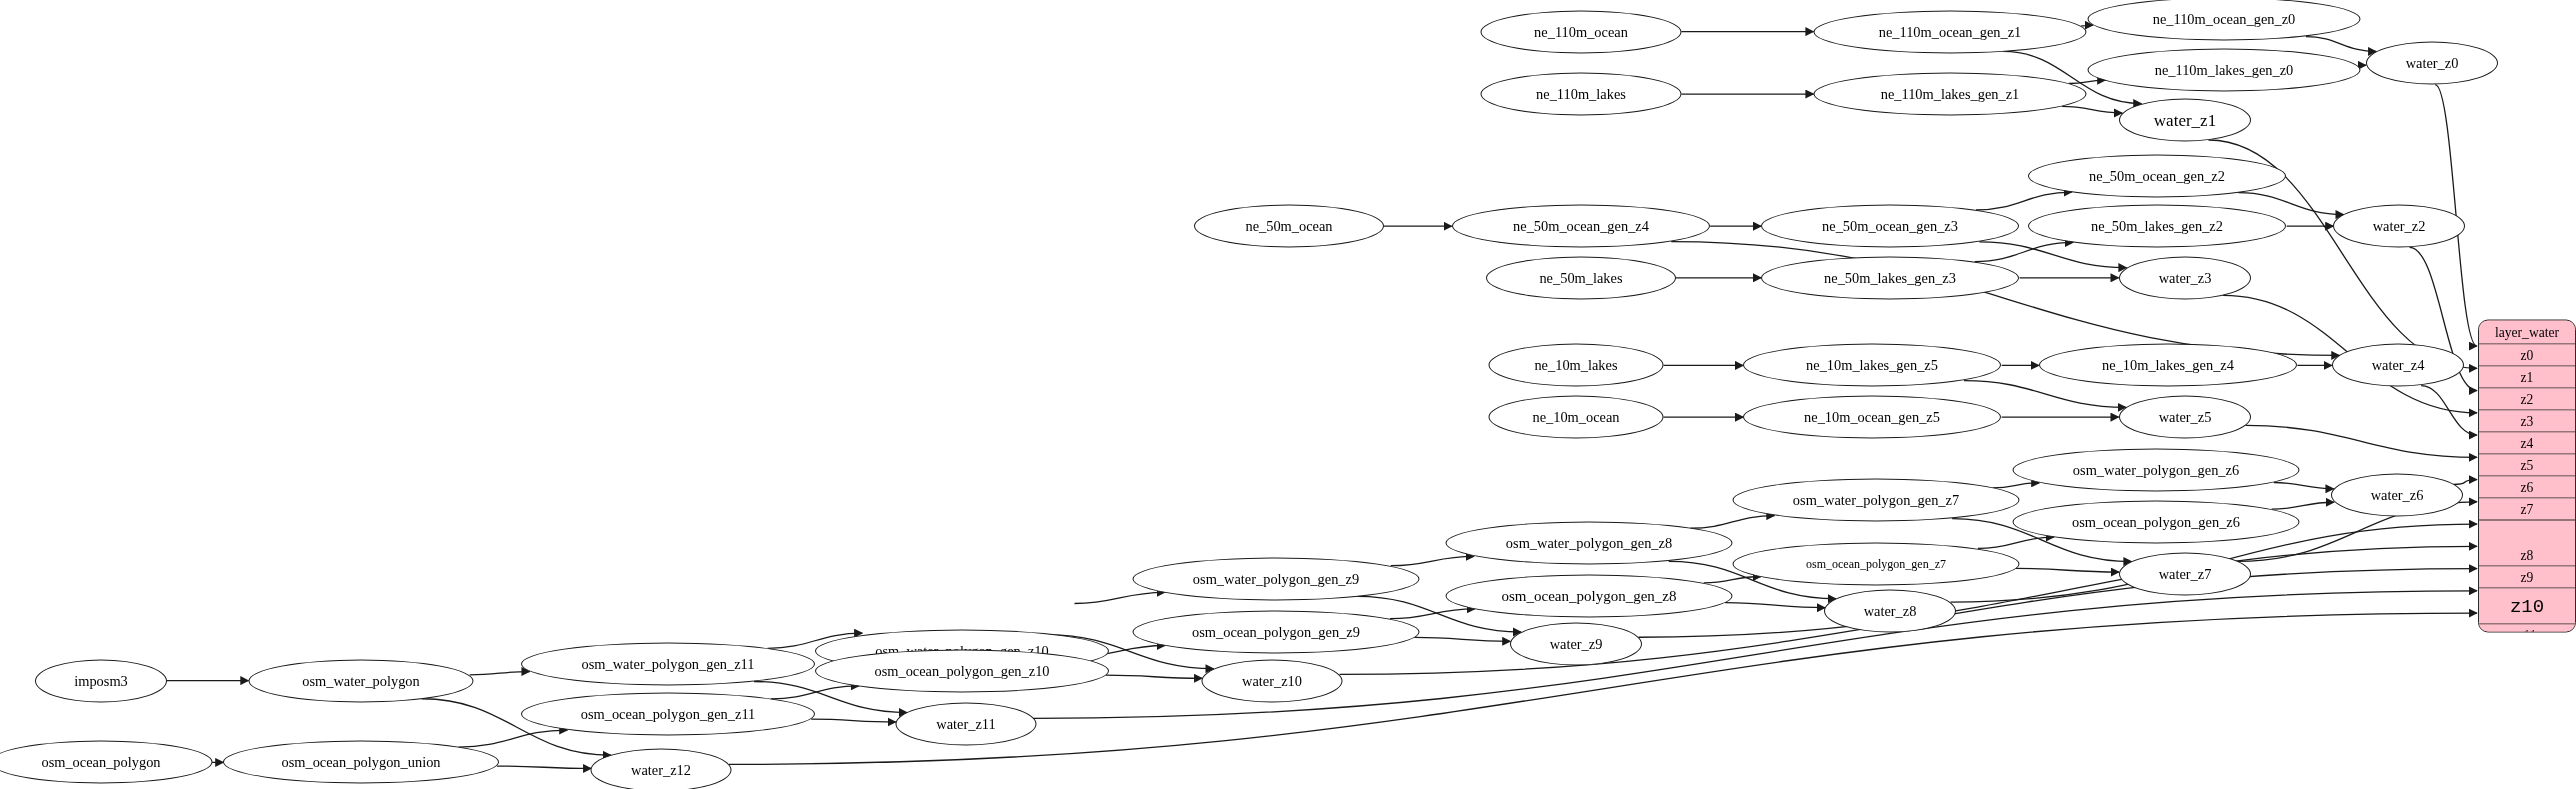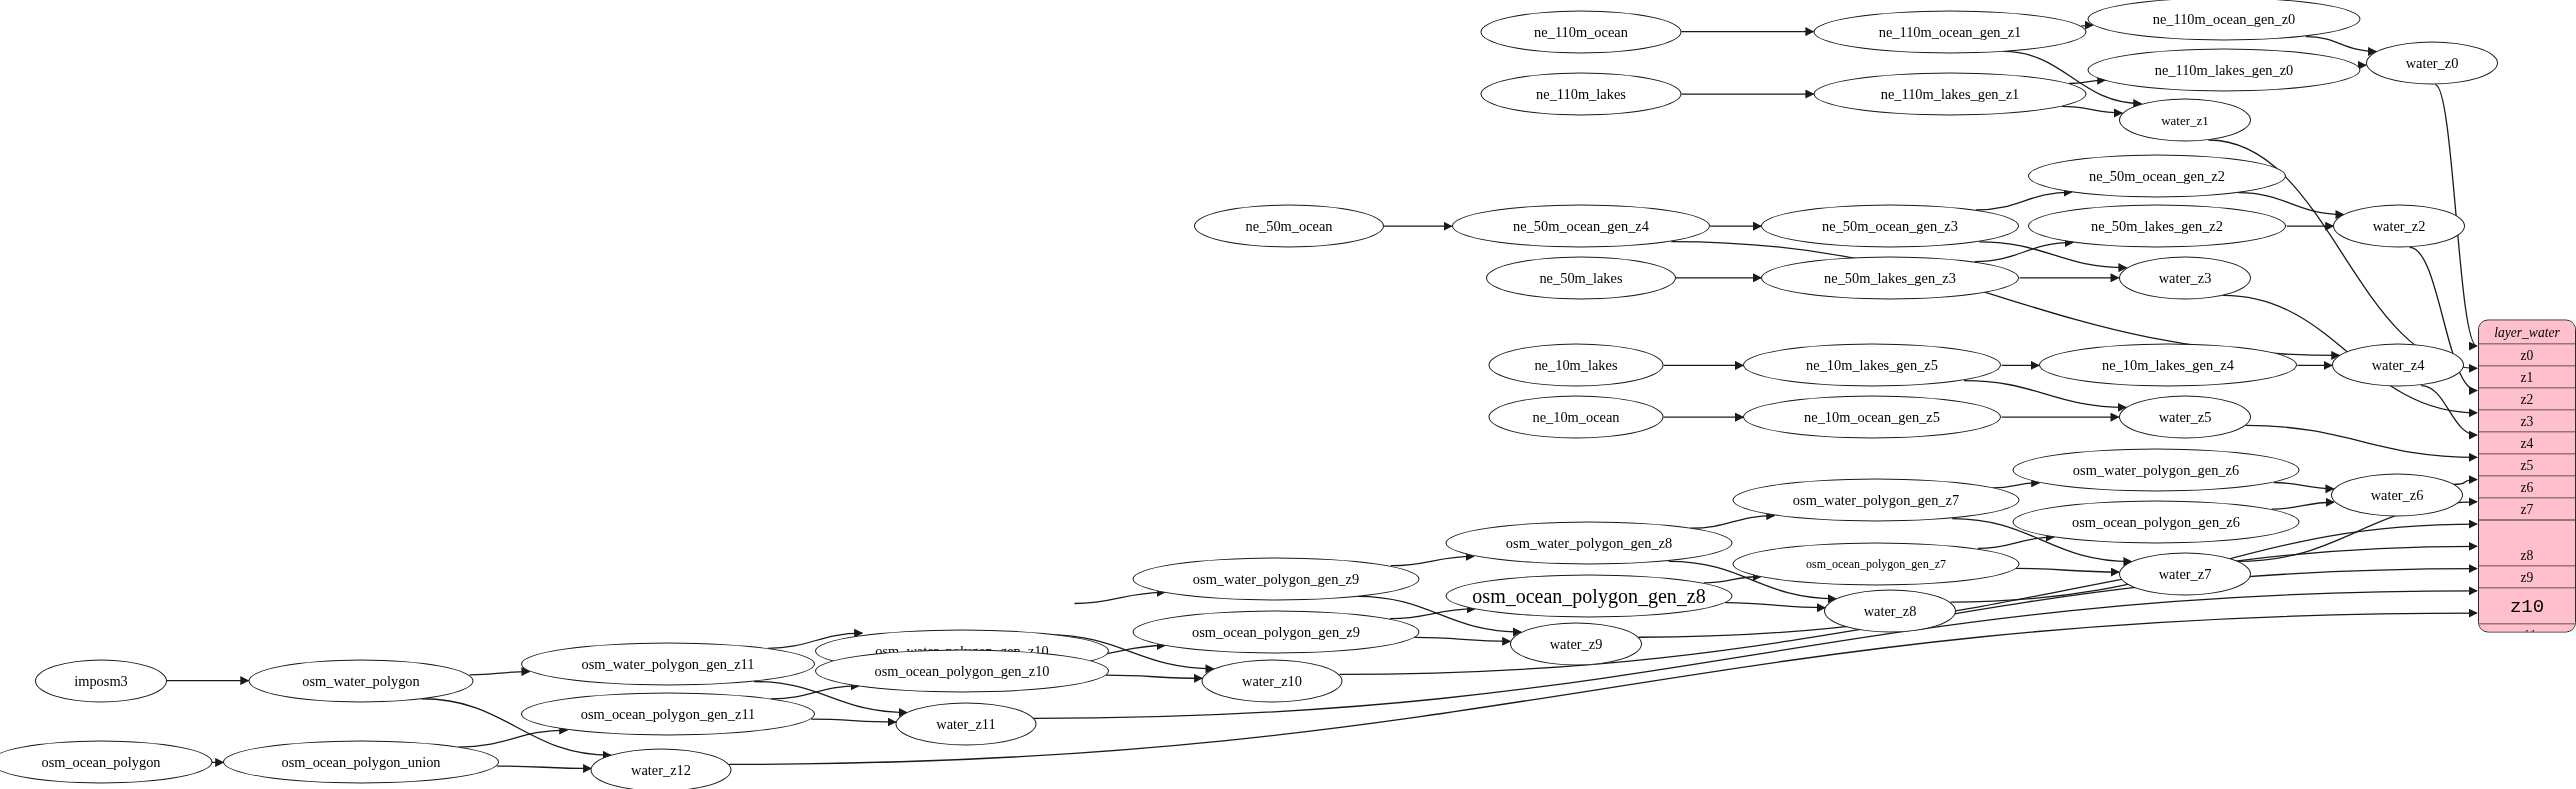--- a/index.html
+++ b/index.html
@@ -133,21 +133,21 @@
       </div>
       <div class="node" style="left: 1581px; top: 94px; width: 201px; height: 43px; font-size: 14.4px;">
         <span>ne_110m_lakes</span>
       </div>
       <div class="node" style="left: 1950px; top: 94px; width: 273px; height: 43px; font-size: 14.4px;">
         <span>ne_110m_lakes_gen_z1</span>
       </div>
       <div class="node" style="left: 2224px; top: 70px; width: 273px; height: 43px; font-size: 14.4px;">
         <span>ne_110m_lakes_gen_z0</span>
       </div>
-      <div class="node" style="left: 2185px; top: 120px; width: 132px; height: 43px; font-size: 13px;">
+      <div class="node" style="left: 2185px; top: 120px; width: 132px; height: 43px; font-size: 17px;">
         <span>water_z1</span>
       </div>
       <div class="node" style="left: 1289px; top: 226px; width: 190px; height: 43px; font-size: 14.4px;">
         <span>ne_50m_ocean</span>
       </div>
       <div class="node" style="left: 1581px; top: 226px; width: 258px; height: 43px; font-size: 14.4px;">
         <span>ne_50m_ocean_gen_z4</span>
       </div>
       <div class="node" style="left: 1890px; top: 226px; width: 258px; height: 43px; font-size: 14.4px;">
         <span>ne_50m_ocean_gen_z3</span>
@@ -205,21 +205,21 @@
       </div>
       <div class="node" style="left: 1876px; top: 564px; width: 287px; height: 43px; font-size: 12px;">
         <span>osm_ocean_polygon_gen_z7</span>
       </div>
       <div class="node" style="left: 2185px; top: 574px; width: 132px; height: 43px; font-size: 14.4px;">
         <span>water_z7</span>
       </div>
       <div class="node" style="left: 1589px; top: 543px; width: 287px; height: 43px; font-size: 14.4px;">
         <span>osm_water_polygon_gen_z8</span>
       </div>
-      <div class="node" style="left: 1589px; top: 596px; width: 287px; height: 43px; font-size: 20px;">
+      <div class="node" style="left: 1589px; top: 596px; width: 287px; height: 43px; font-size: 15px;">
         <span>osm_ocean_polygon_gen_z8</span>
       </div>
       <div class="node" style="left: 1890px; top: 611px; width: 132px; height: 43px; font-size: 14.4px;">
         <span>water_z8</span>
       </div>
       <div class="node" style="left: 1276px; top: 579px; width: 287px; height: 43px; font-size: 14.4px;">
         <span>osm_water_polygon_gen_z9</span>
       </div>
       <div class="node" style="left: 1276px; top: 632px; width: 287px; height: 43px; font-size: 14.4px;">
         <span>osm_ocean_polygon_gen_z9</span>
@@ -254,21 +254,21 @@
       <div class="node" style="left: 361px; top: 681px; width: 225px; height: 43px; font-size: 14.4px;">
         <span>osm_water_polygon</span>
       </div>
       <div class="node" style="left: 101px; top: 762px; width: 223px; height: 43px; font-size: 14.4px;">
         <span>osm_ocean_polygon</span>
       </div>
       <div class="node" style="left: 361px; top: 762px; width: 276px; height: 43px; font-size: 14.4px;">
         <span>osm_ocean_polygon_union</span>
       </div>
       <div class="record" style="left: 2527px; top: 476px; width: 98px; height: 313px;">
-        <div class="rrow" style="height: 24px; font-size: 13.6px; font-style: italic;">layer_water</div>
+        <div class="rrow" style="height: 24px; font-size: 13.6px;">layer_water</div>
         <div class="rrow" style="height: 22px; font-size: 13.6px;">z0</div>
         <div class="rrow" style="height: 22px; font-size: 13.6px;">z1</div>
         <div class="rrow" style="height: 22px; font-size: 13.6px;">z2</div>
         <div class="rrow" style="height: 22px; font-size: 13.6px;">z3</div>
         <div class="rrow" style="height: 22px; font-size: 13.6px;">z4</div>
         <div class="rrow" style="height: 22px; font-size: 13.6px;">z5</div>
         <div class="rrow" style="height: 22px; font-size: 13.6px;">z6</div>
         <div class="rrow" style="height: 22px; font-size: 13.6px;">z7</div>
         <div class="rrow" style="height: 22px; font-size: 13.6px; margin-top: 24px;">z8</div>
         <div class="rrow" style="height: 22px; font-size: 13.6px;">z9</div>

